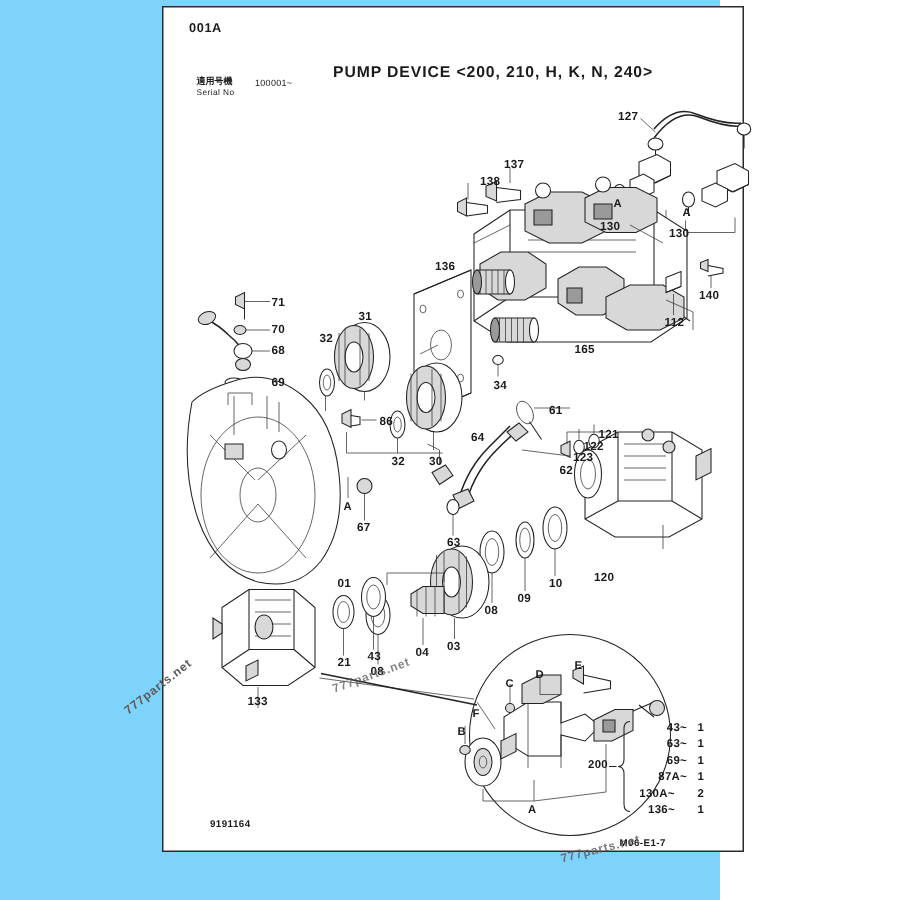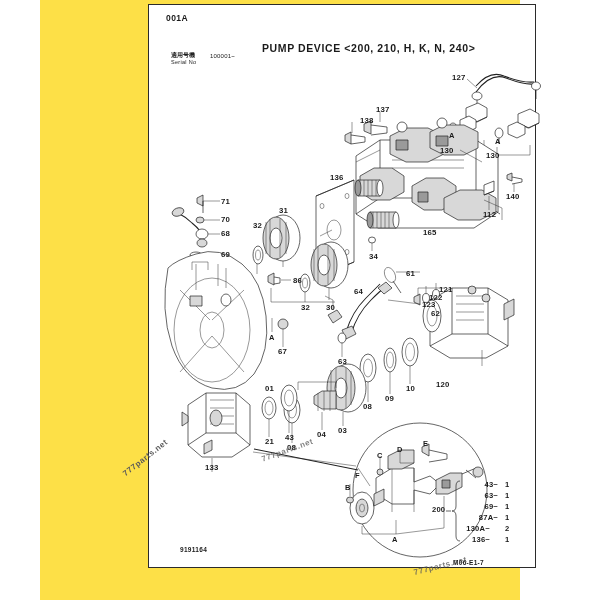--- a/index.html
+++ b/index.html
@@ -1,18 +1,18 @@
 <!DOCTYPE html>
 <html><head>
 <meta charset="utf-8">
 <style>
   html,body{margin:0;padding:0;background:#fff;}
   body{width:600px;height:600px;overflow:hidden;
        font-family:"Liberation Sans",sans-serif;color:#1a1a1a;}
-  #sheet{position:relative;width:480px;height:600px;background:#fde047;margin-left:40px;}
+  #sheet{position:relative;width:480px;height:600px;background:#7dd3fc;}
   #frame{position:absolute;left:108px;top:4px;width:386px;height:562px;
          border:1px solid #2b2b2b;background:#fff;}
   .t{position:absolute;white-space:pre;line-height:1;}
   .code{font-size:8.5px;font-weight:bold;letter-spacing:.4px;}
   .jp{font-family:"DejaVu Sans",sans-serif;font-size:10.5px;font-weight:bold;}
   .en{font-size:10.5px;font-weight:bold;letter-spacing:.6px;}
   .sn-jp{font-family:"DejaVu Sans",sans-serif;font-size:6px;font-weight:bold;}
   .sn-en{font-size:5.5px;letter-spacing:.3px;}
   .sn-val{font-size:6px;letter-spacing:.2px;}
   .ref{font-size:7.8px;font-weight:bold;letter-spacing:.2px;}
@@ -368,21 +368,21 @@
   <div class="t ref" style="left:181px;top:251px;">69</div>
 
   <div class="t ref" style="left:239px;top:207px;">31</div>
   <div class="t ref" style="left:213px;top:222px;">32</div>
   <div class="t ref" style="left:253px;top:277px;">86</div>
   <div class="t ref" style="left:261px;top:304px;">32</div>
   <div class="t ref" style="left:286px;top:304px;">30</div>
 
   <div class="t ref" style="left:366px;top:270px;">61</div>
   <div class="t ref" style="left:314px;top:288px;">64</div>
-  <div class="t ref" style="left:378px;top:310px;padding-left:13px;">62</div>
+  <div class="t ref" style="left:360px;top:310px;padding-left:13px;">62</div>
   <div class="t ref" style="left:298px;top:358px;">63</div>
   <div class="t ref" style="left:238px;top:348px;">67</div>
   <div class="t ballon" style="left:229px;top:334px;">A</div>
 
   <div class="t ref" style="left:399px;top:286px;">121</div>
   <div class="t ref" style="left:389px;top:294px;">122</div>
   <div class="t ref" style="left:382px;top:301px;">123</div>
   <div class="t ref" style="left:396px;top:381px;">120</div>
 
   <div class="t ref" style="left:366px;top:385px;">10</div>

